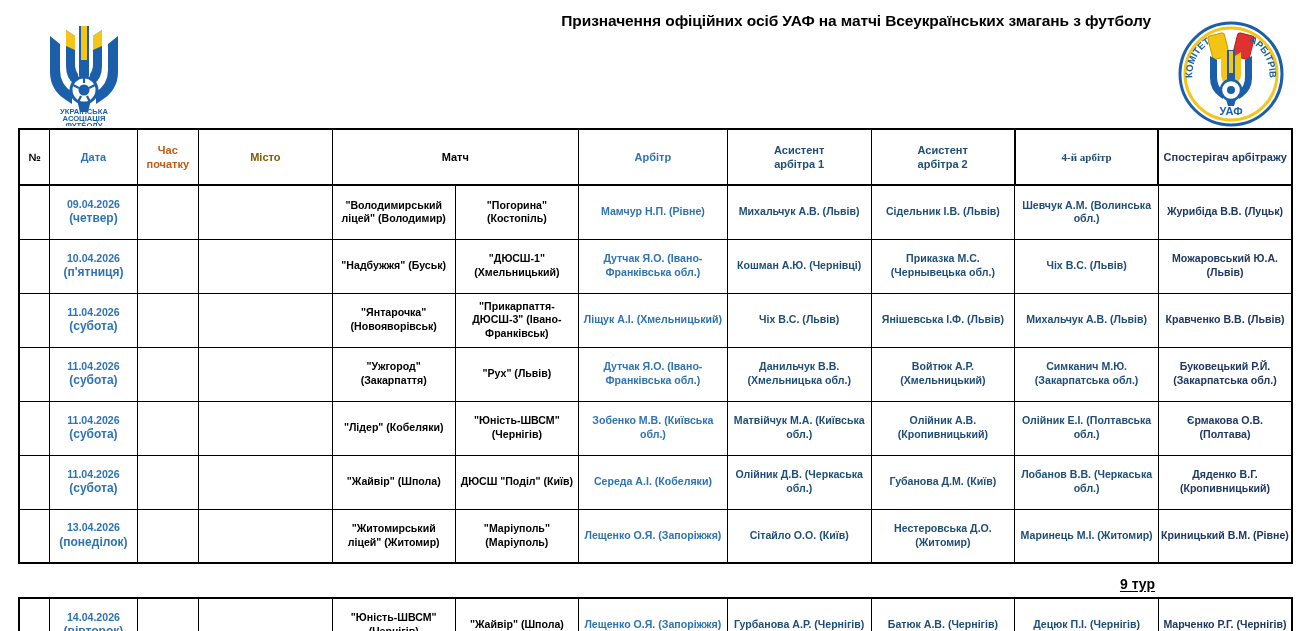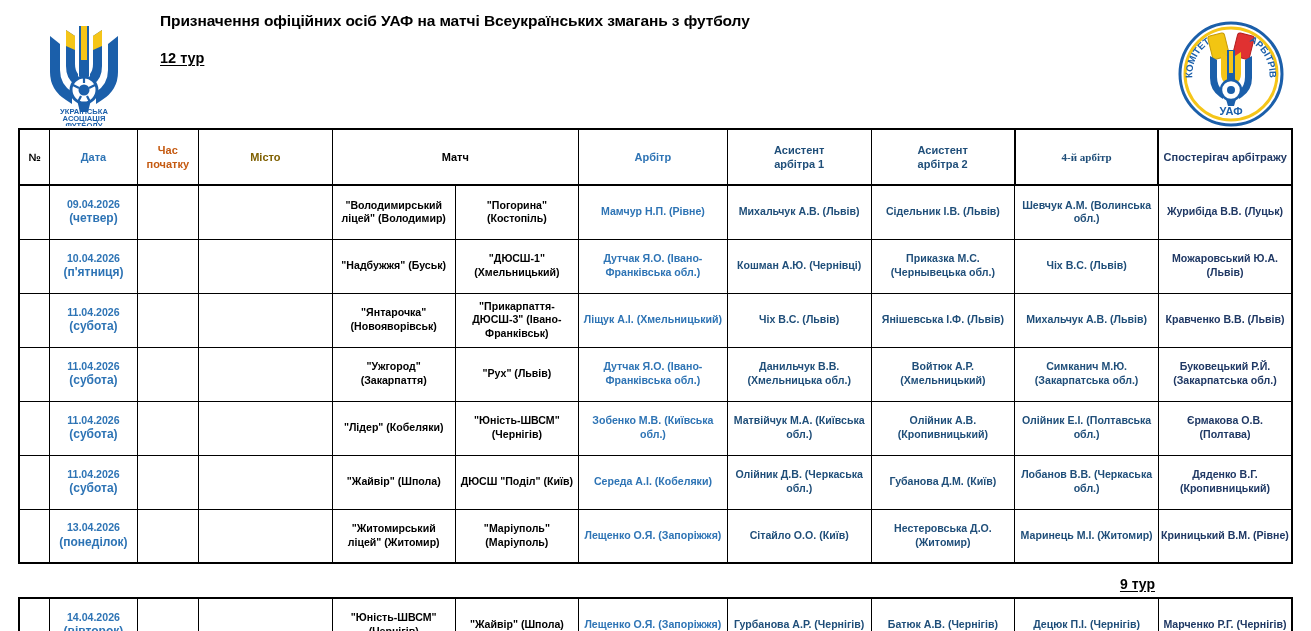--- a/index.html
+++ b/index.html
@@ -26,21 +26,21 @@
     width: 108px; height: 112px;
   }
   .logo-right {
     position: absolute;
     right: 26px; top: 20px;
     width: 108px; height: 108px;
   }
   .title-block {
     position: absolute;
     left: 160px; right: 160px; top: 10px;
-    text-align: left;
+    text-align: right;
   }
   .title-line {
     font-size: 15.5px;
     font-weight: bold;
     color: #000000;
     line-height: 1.45;
     letter-spacing: -0.1px;
   }
   .tour-label {
     margin-top: 18px;
@@ -154,21 +154,20 @@
         <path d="M54 63 L54 69 M43 71 L49 74 M65 71 L59 74 M48 88 L51 82 M60 88 L57 82" stroke="#1b5faa" stroke-width="2.2" fill="none"></path>
       </g>
       <text x="54" y="100" text-anchor="middle" font-family="Liberation Sans, sans-serif" font-size="7.6" font-weight="bold" fill="#1b5faa">УКРАЇНСЬКА</text>
       <text x="54" y="107" text-anchor="middle" font-family="Liberation Sans, sans-serif" font-size="7.6" font-weight="bold" fill="#1b5faa">АСОЦІАЦІЯ</text>
       <text x="54" y="114" text-anchor="middle" font-family="Liberation Sans, sans-serif" font-size="7.6" font-weight="bold" fill="#1b5faa">ФУТБОЛУ</text>
     </svg>
   </div>
 
   <div class="title-block">
     <div class="title-line">Призначення офіційних осіб УАФ на матчі Всеукраїнських змагань з футболу</div>
-    <div class="tour-label">12 тур</div>
   </div>
 
   <div class="logo-right">
     <svg viewBox="0 0 108 108" width="108" height="108" aria-hidden="true">
       <circle cx="54" cy="54" r="51" fill="#ffffff" stroke="#1b5faa" stroke-width="3"></circle>
       <circle cx="54" cy="54" r="46" fill="#ffffff" stroke="#f5c518" stroke-width="3"></circle>
 
       <g transform="rotate(-14 42 26)">
         <rect x="33" y="14" width="17" height="24" rx="2.5" fill="#f2c512" stroke="#c79b08" stroke-width="1"></rect>
       </g>

